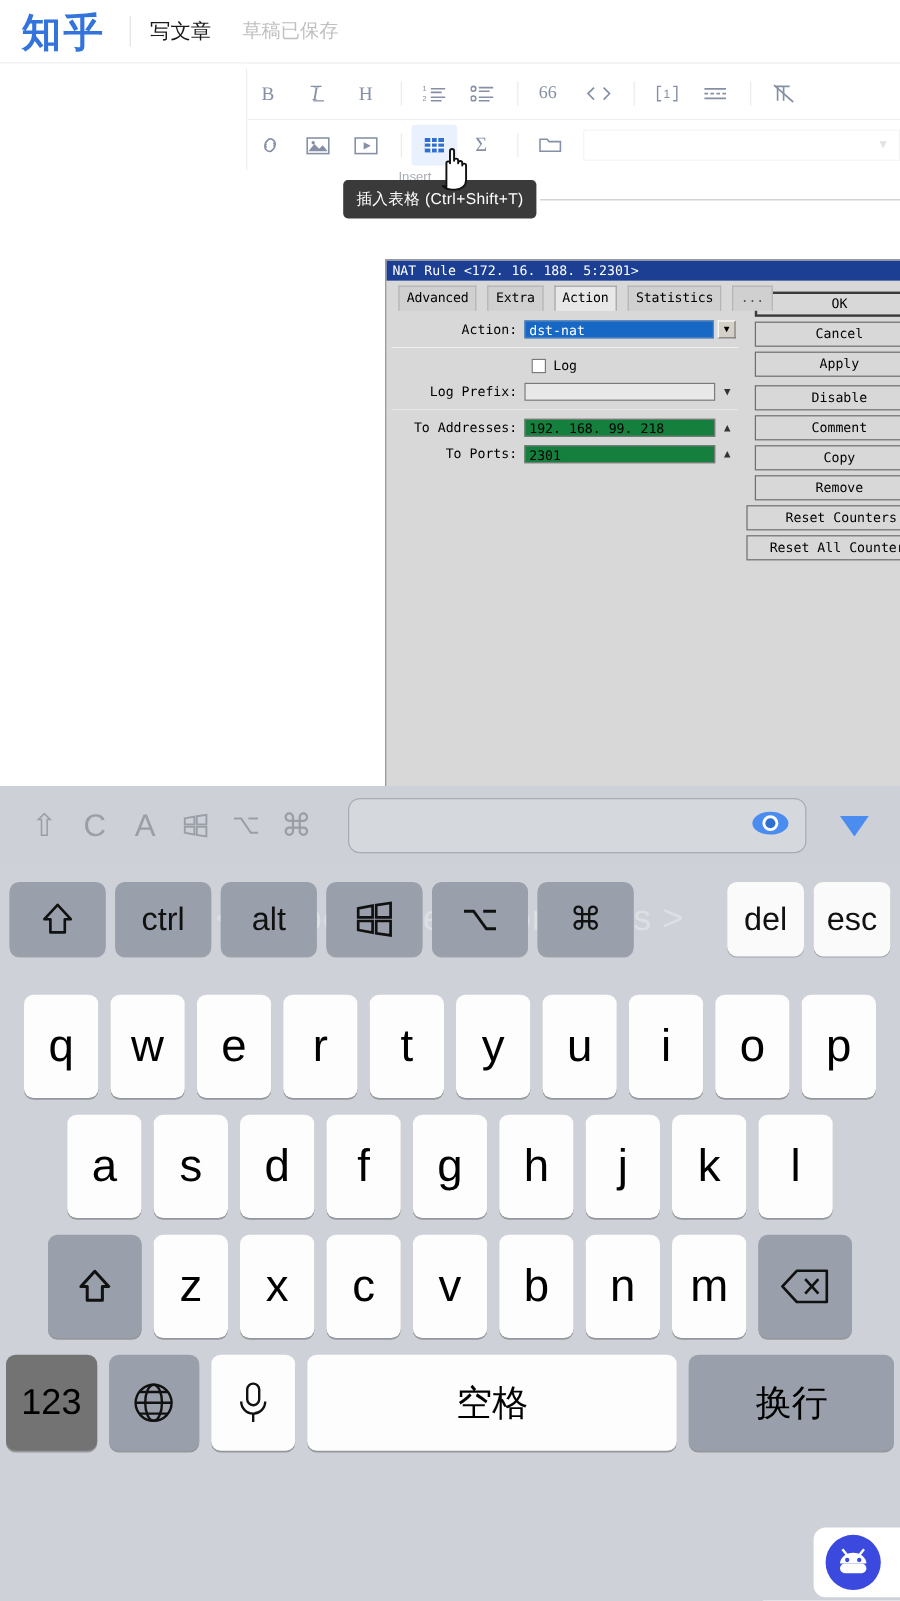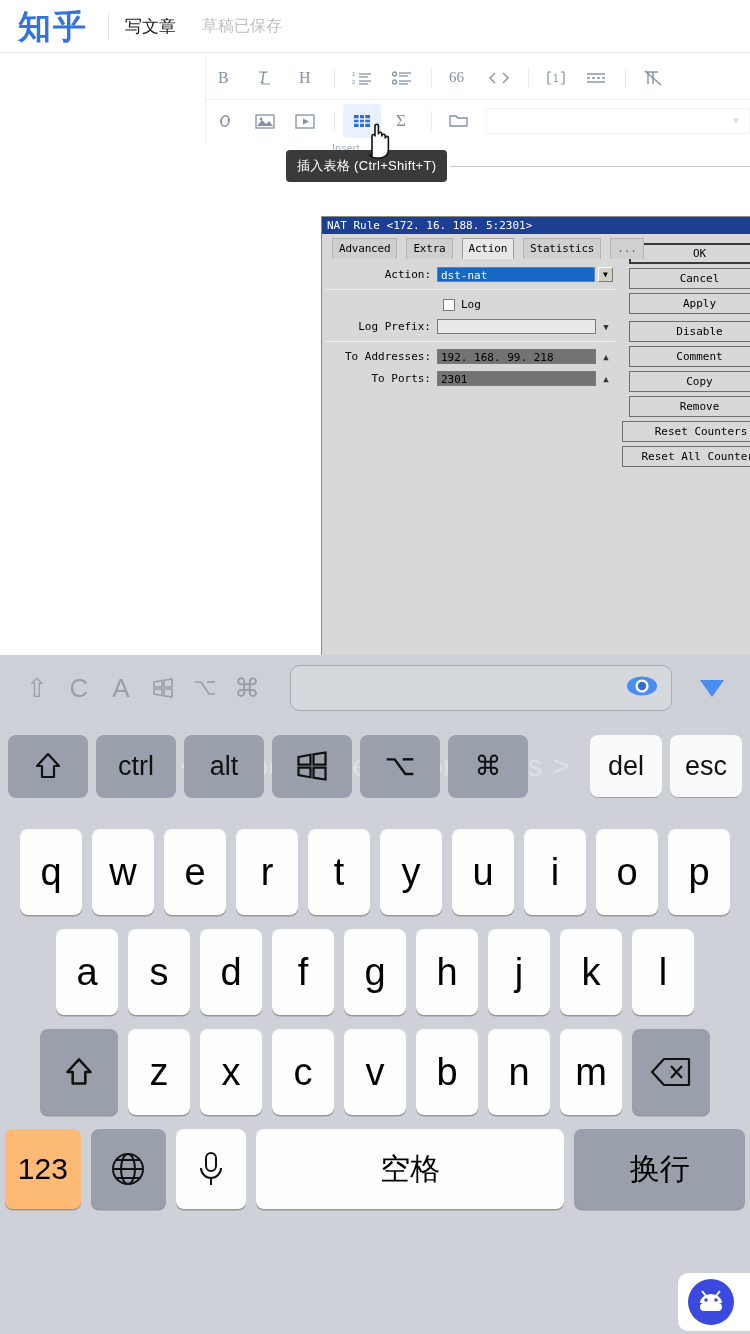--- a/index.html
+++ b/index.html
@@ -96,21 +96,21 @@
   .nat-tab.active { background:#e8e8e8; border-color:#a0a0a0; font-weight:normal;}
   .nat-tab.dots { background:#d0d0d0; color:#555; }
 
   .nat-fields { padding:8px 0 0 0; }
   .nat-row { display:flex; align-items:center; margin-bottom:7px; padding-right:6px;}
   .nat-label {
     font-size:11px; text-align:right; width:115px; padding-right:6px; color:#000;
     white-space:nowrap;
   }
   .nat-input {
-    height:15px; background:#737373; border:1px solid #7a7a7a;
+    height:15px; background:#15803d; border:1px solid #7a7a7a;
     font-size:11px; padding:0 3px; line-height:15px; color:#000; flex:1;
     font-family:"DejaVu Sans Mono", monospace;
   }
   .nat-input.sel { background:#1668c4; color:#fff; border-color:#5a86b8; }
   .nat-spin {
     width:14px; height:15px; margin-left:3px; color:#333; font-size:9px;
     display:flex; align-items:center; justify-content:center;
   }
   .nat-arrowbtn {
     width:15px; height:15px; margin-left:3px; background:#d4d0c8;
@@ -164,37 +164,37 @@
     color:#dcdfe4; font-size:30px; letter-spacing:.5px; pointer-events:none;
     font-family:"Liberation Sans", sans-serif;
   }
   .mod-key {
     width:80px; height:62px; background:#9aa0ab; border-radius:8px;
     display:flex; align-items:center; justify-content:center;
     color:#111; font-size:27px; z-index:2;
     box-shadow:0 1px 0 rgba(0,0,0,.22);
   }
   .mod-key.light { background:#fafafa; }
-  .mod-key.narrow { width:72px; }
+  .mod-key.narrow { width:64px; }
 
   .kb-letters { padding-top:18px; }
   .kb-row {
     display:flex; justify-content:center; align-items:flex-start; margin-bottom:14px;
   }
   .key {
     width:62px; height:86px; background:#fdfdfd; border-radius:8px;
     display:flex; align-items:center; justify-content:center;
     font-size:38px; color:#000; margin:0 5px;
     box-shadow:0 1.5px 0 rgba(0,0,0,.28);
     font-family:"Liberation Sans", sans-serif; font-weight:300;
   }
   .key.fn { background:#9aa0ab; width:78px; }
   .key.shift { width:78px; }
   .key.bottom { height:80px; }
-  .key.num { width:78px; font-size:30px; background:#fdba74; }
+  .key.num { width:78px; font-size:30px; background:#737373; }
   .key.globe { width:78px; background:#9aa0ab; }
   .key.mic { width:72px; background:#fdfdfd; }
   .key.space { width:318px; font-size:30px; }
   .key.enter { width:176px; font-size:30px; background:#9aa0ab; }
 
   
   .watermark {
     position:absolute; right:0px; bottom:3px; display:flex; align-items:center;
     background:#ffffff; border-radius:10px 0 0 10px; padding:6px 8px 6px 10px;
     z-index:60;

